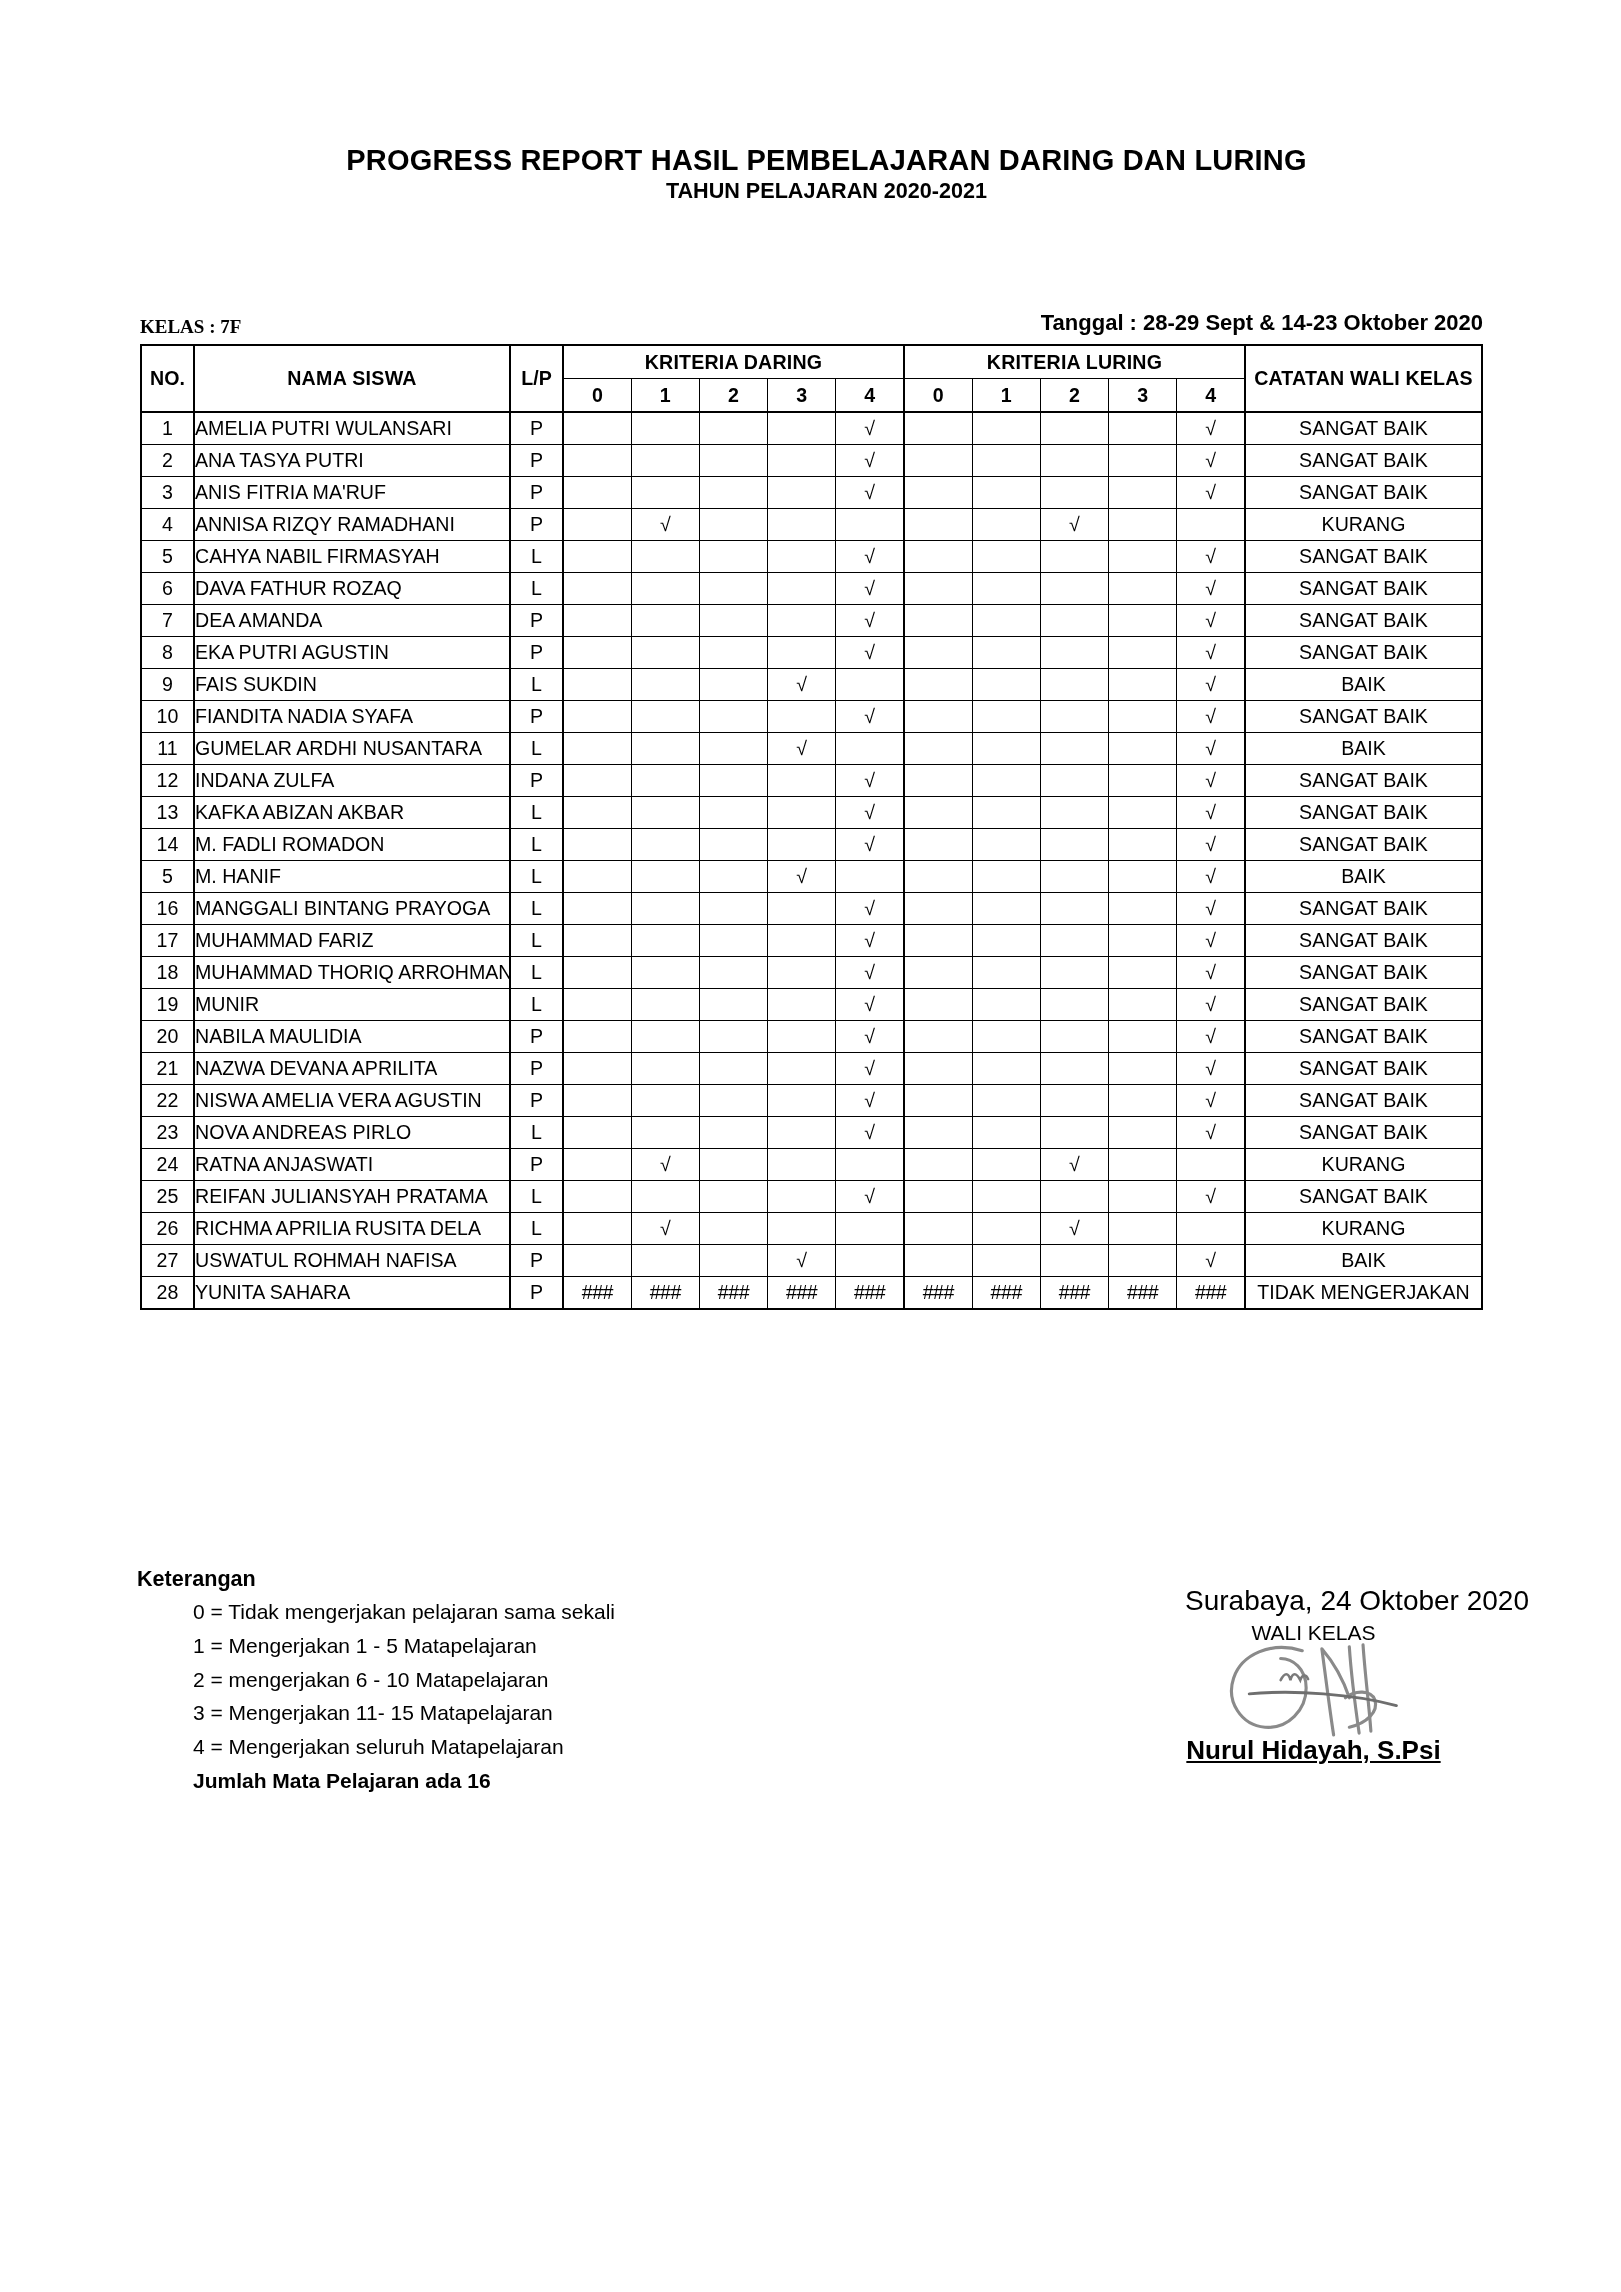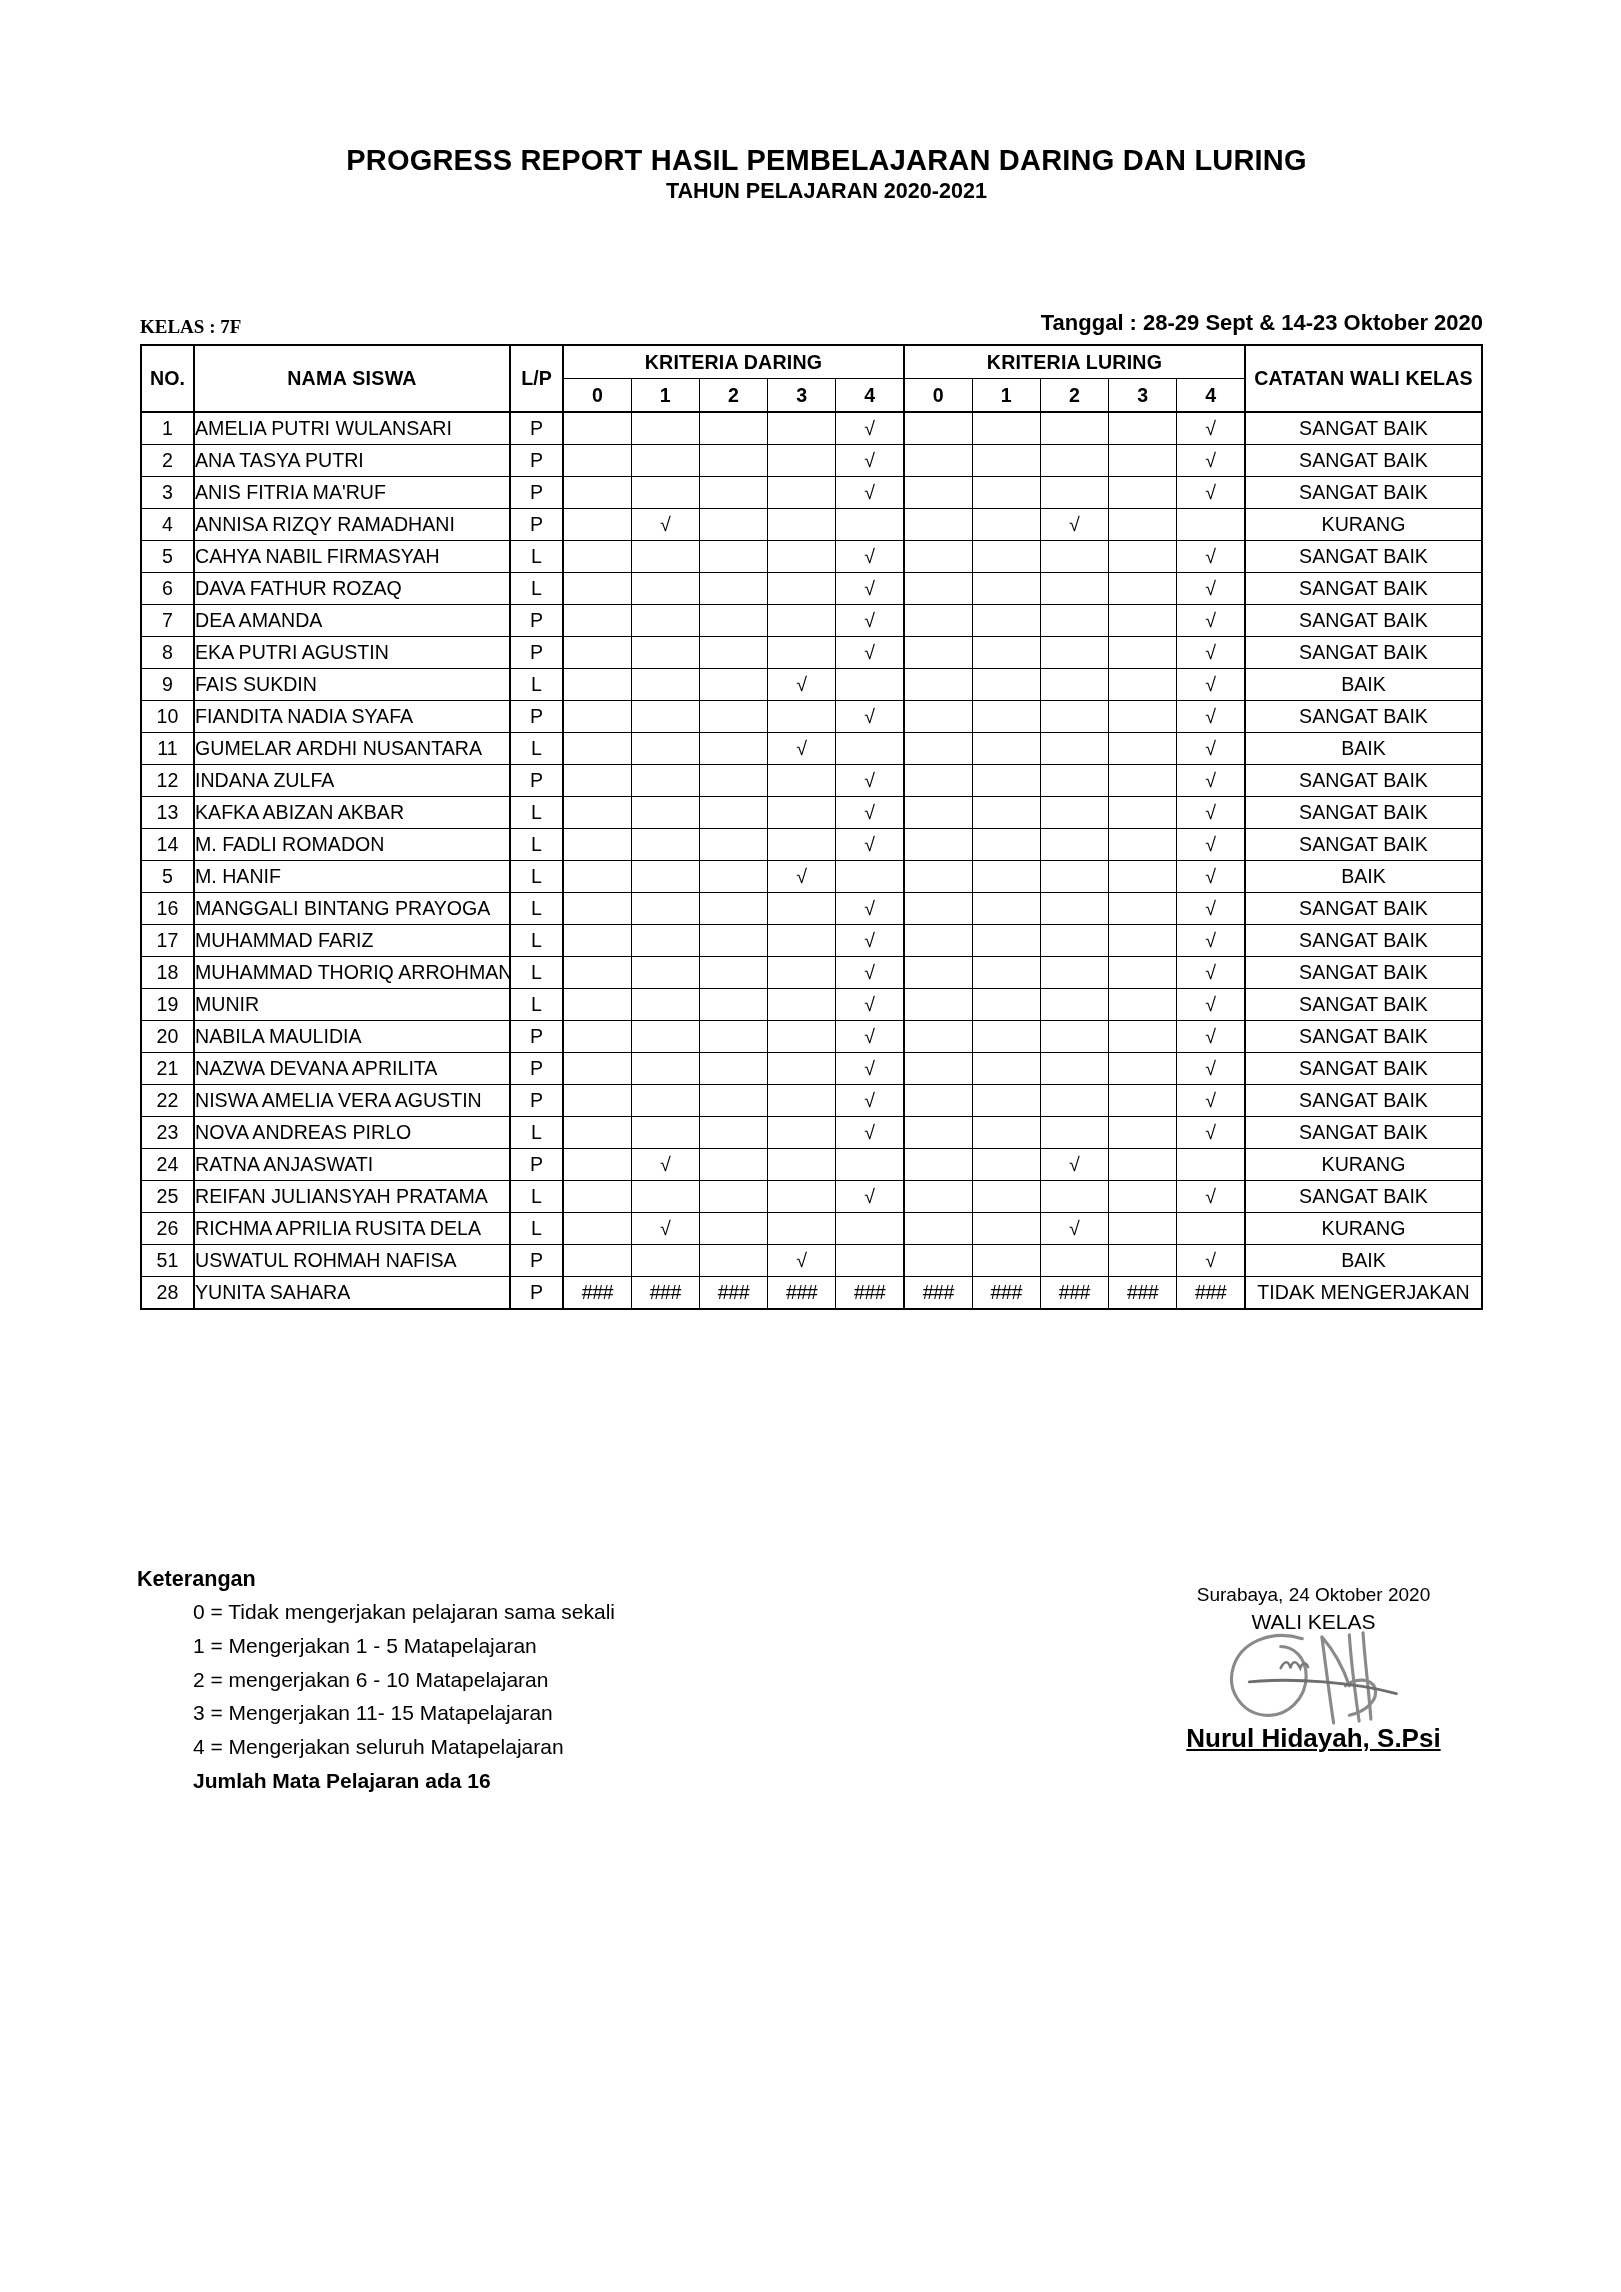--- a/index.html
+++ b/index.html
@@ -147,21 +147,21 @@
 
   
   .signature {
     position: absolute;
     left: 1098px;
     top: 1583px;
     width: 431px;
     text-align: center;
     font-family: "Liberation Sans", sans-serif;
   }
-  .sig-place { font-size: 19px; line-height: 1.3; white-space: nowrap; }
+  .sig-place { font-size: 28px; line-height: 1.3; white-space: nowrap; text-align: right; }
   .sig-role  { font-size: 21px; line-height: 1.3; white-space: nowrap; }
   .sig-mark {
     position: relative;
     height: 106px;
     margin-top: -13.7px;
   }
   .sig-mark svg { position: absolute; left: 50%; transform: translateX(-50%); top: 0; }
   .sig-name {
     font-size: 26px;
     font-weight: bold;
@@ -618,21 +618,21 @@
           <td class="c-mark"></td>
           <td class="c-mark sep-right"></td>
           <td class="c-mark"></td>
           <td class="c-mark"></td>
           <td class="c-mark">√</td>
           <td class="c-mark"></td>
           <td class="c-mark sep-right"></td>
           <td class="c-note">KURANG</td>
         </tr>
         <tr>
-          <td class="c-no sep-right">51</td>
+          <td class="c-no sep-right">27</td>
           <td class="c-name sep-right">USWATUL ROHMAH NAFISA</td>
           <td class="c-lp sep-right">P</td>
           <td class="c-mark"></td>
           <td class="c-mark"></td>
           <td class="c-mark"></td>
           <td class="c-mark">√</td>
           <td class="c-mark sep-right"></td>
           <td class="c-mark"></td>
           <td class="c-mark"></td>
           <td class="c-mark"></td>

